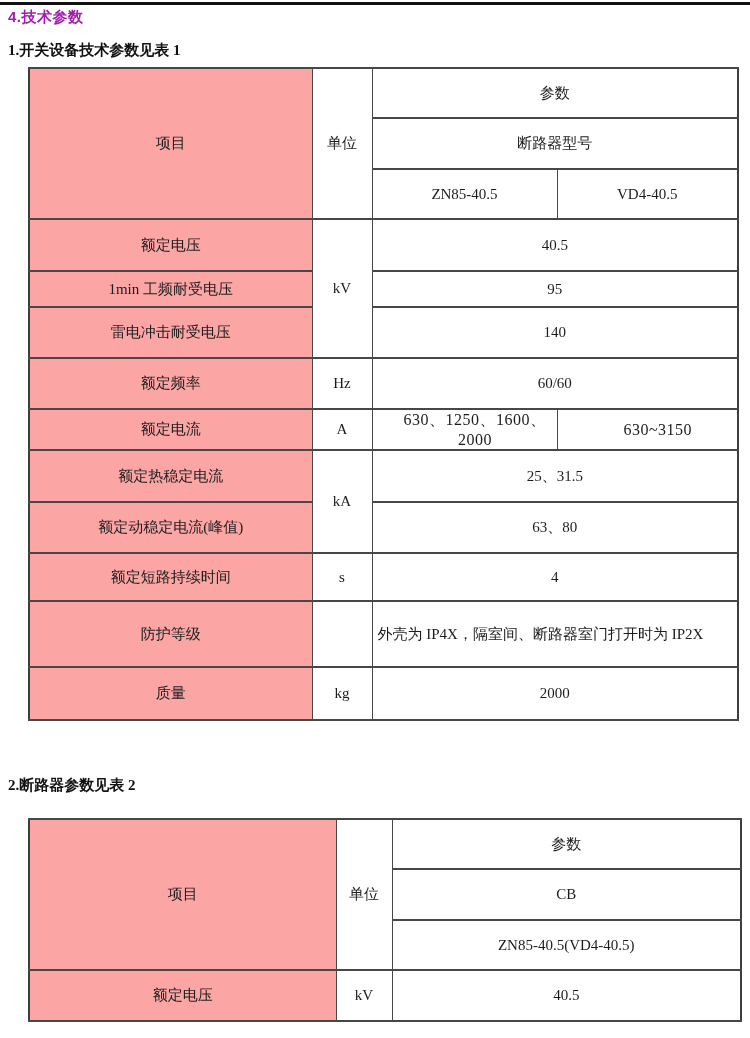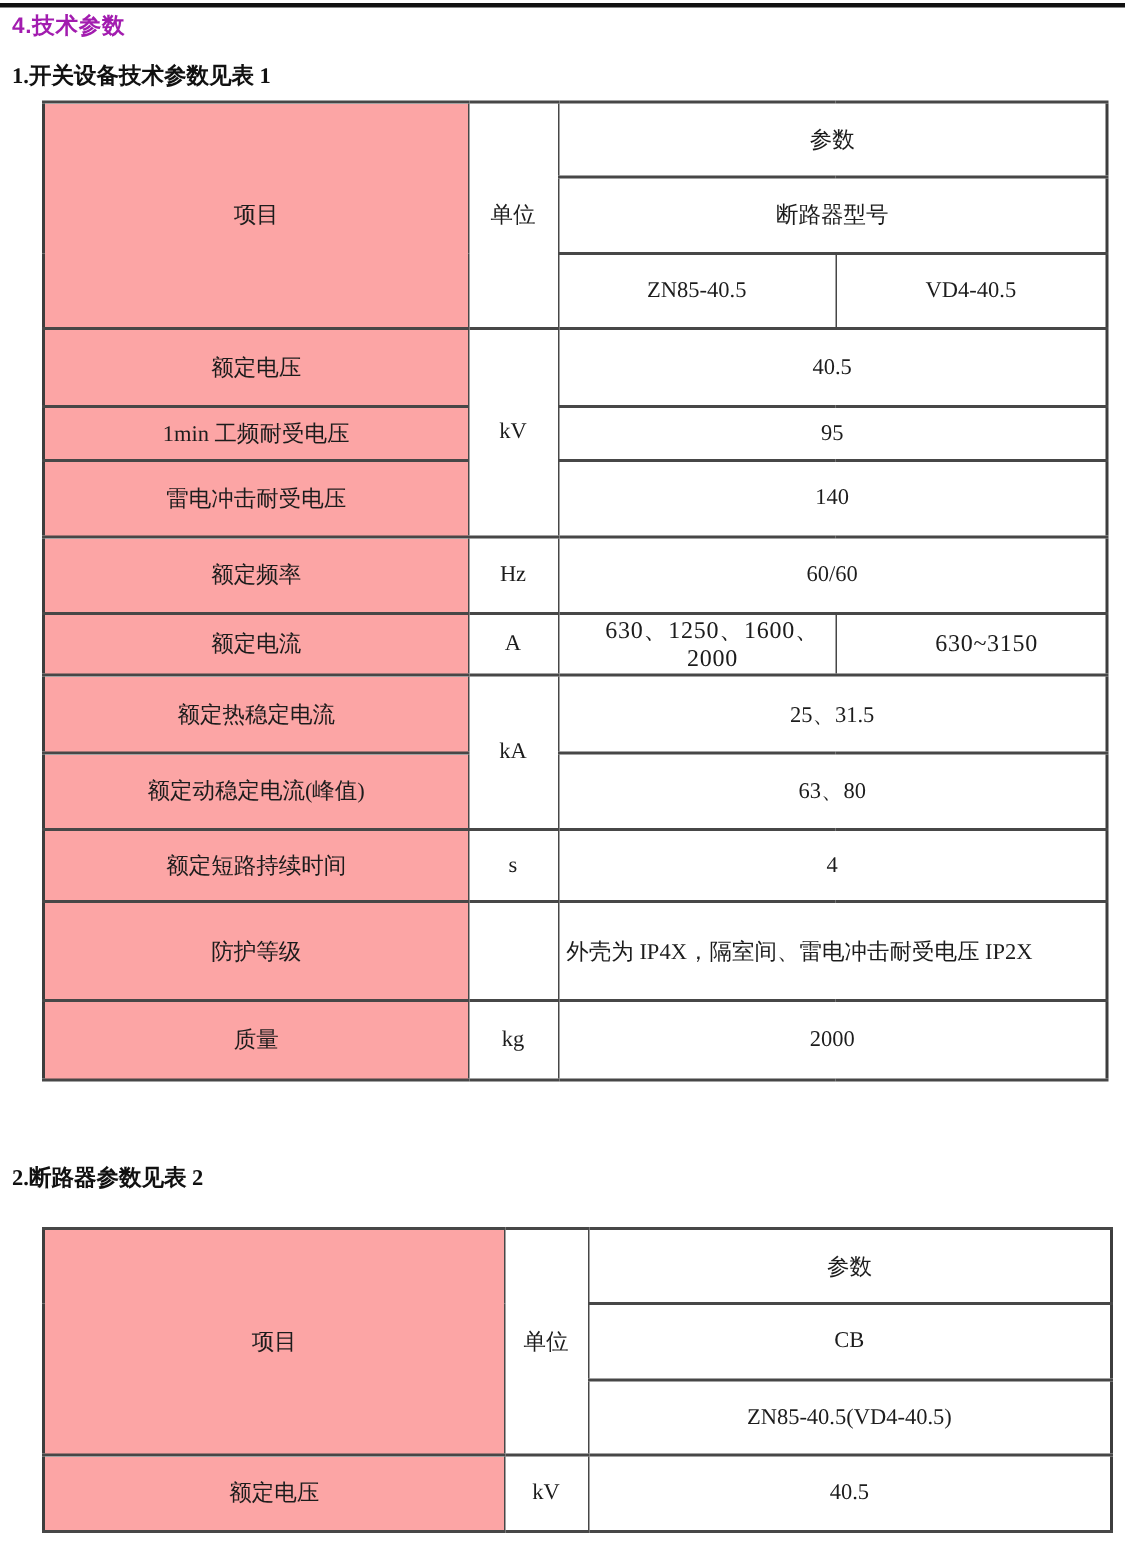--- a/index.html
+++ b/index.html
@@ -101,21 +101,21 @@
     <td colspan="2">63、80</td>
   </tr>
   <tr style="height:48px">
     <td class="pink">额定短路持续时间</td>
     <td>s</td>
     <td colspan="2">4</td>
   </tr>
   <tr style="height:66px">
     <td class="pink">防护等级</td>
     <td></td>
-    <td colspan="2" class="left-val">外壳为 IP4X，隔室间、雷电冲击耐受电压 IP2X</td>
+    <td colspan="2" class="left-val">外壳为 IP4X，隔室间、断路器室门打开时为 IP2X</td>
   </tr>
   <tr style="height:53px">
     <td class="pink">质量</td>
     <td>kg</td>
     <td colspan="2">2000</td>
   </tr>
 </tbody>
   </table>
 
 <div class="caption caption2">2.断路器参数见表 2</div>

